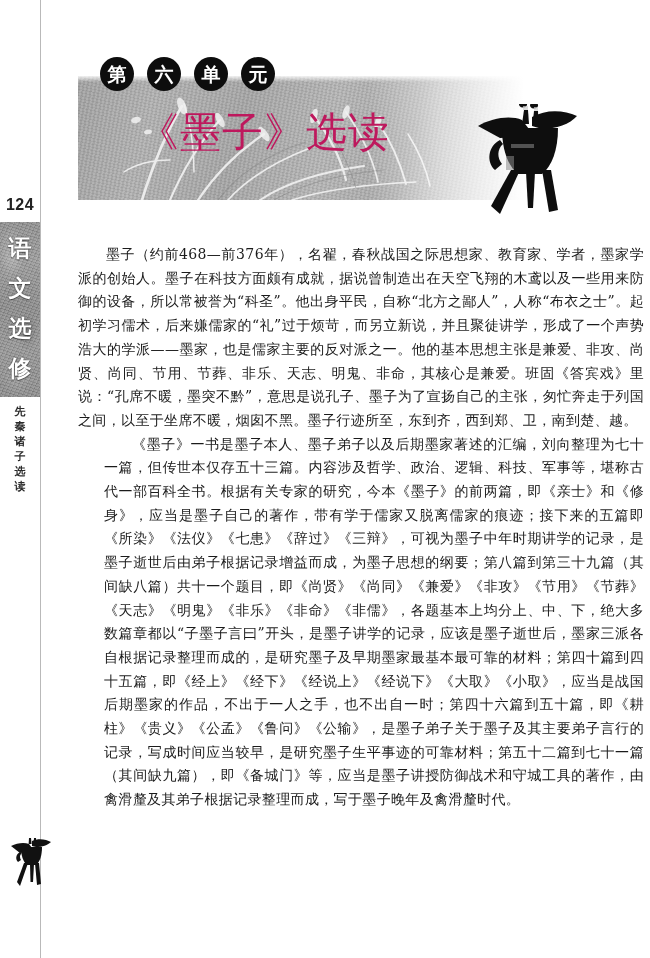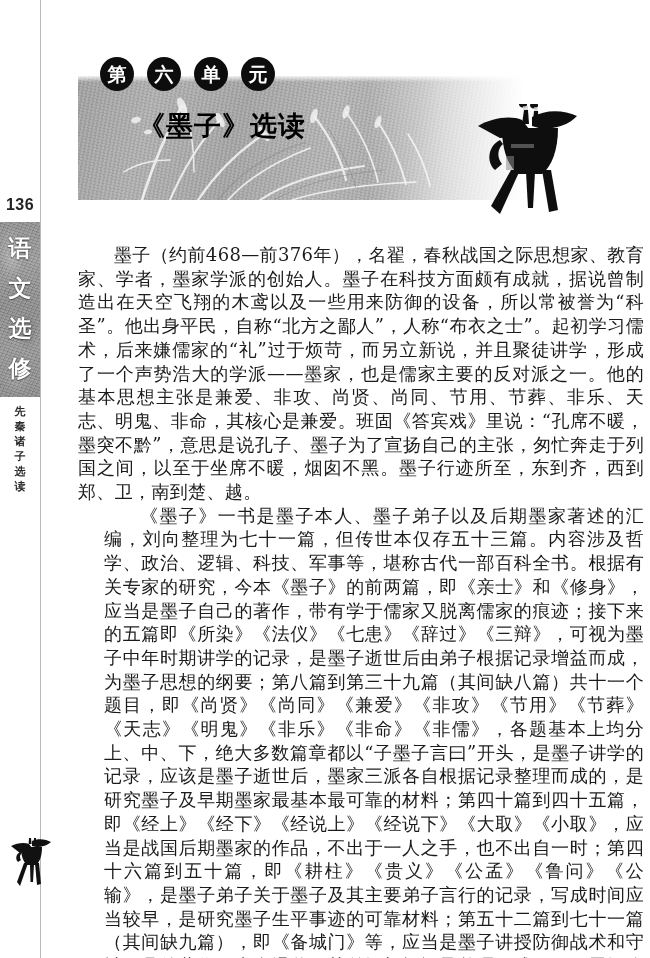--- a/index.html
+++ b/index.html
@@ -172,23 +172,23 @@
     font-family: "DejaVu Serif", "Liberation Serif", serif;
     line-height: 1;
   }
 
   
   #banner-title {
     position: absolute;
     left: 138px;
     top: 112px;
     z-index: 6;
-    color: #000000;
-    font-size: 27px;
-    font-weight: 700;
+    color: #be185d;
+    font-size: 41px;
+    font-weight: 400;
     letter-spacing: 1px;
     font-family: "DejaVu Serif", "Liberation Serif", serif;
     white-space: nowrap;
     line-height: 1;
   }
 
   
   #vessel-large {
     position: absolute;
     left: 476px;
@@ -203,41 +203,41 @@
   #article {
     position: absolute;
     left: 78px;
     top: 243px;
     width: 566px;
     z-index: 2;
   }
   #article p {
     margin: 0 0 0 0;
     font-family: "DejaVu Serif", "Liberation Serif", serif;
-    font-size: 18px;
+    font-size: 14px;
     line-height: 23.7px;
     color: #1b1b1b;
     text-align: justify;
     text-justify: inter-character;
     text-indent: 2em;
     letter-spacing: 0.35px;
     word-break: break-all;
   }
   #article p + p { margin-top: 0; margin-left: 26px; }
 </style>
 </head>
 <body>
 
 <div id="page">
 
   <div class="vrule vrule-left"></div>
 
   <div id="sidebar">
 
-    <div id="page-number">136</div>
+    <div id="page-number">124</div>
 
     <div id="sidebar-band"></div>
 
     <div id="sidebar-series">
       <span class="ch">语</span>
       <span class="ch">文</span>
       <span class="ch">选</span>
       <span class="ch">修</span>
     </div>
 

